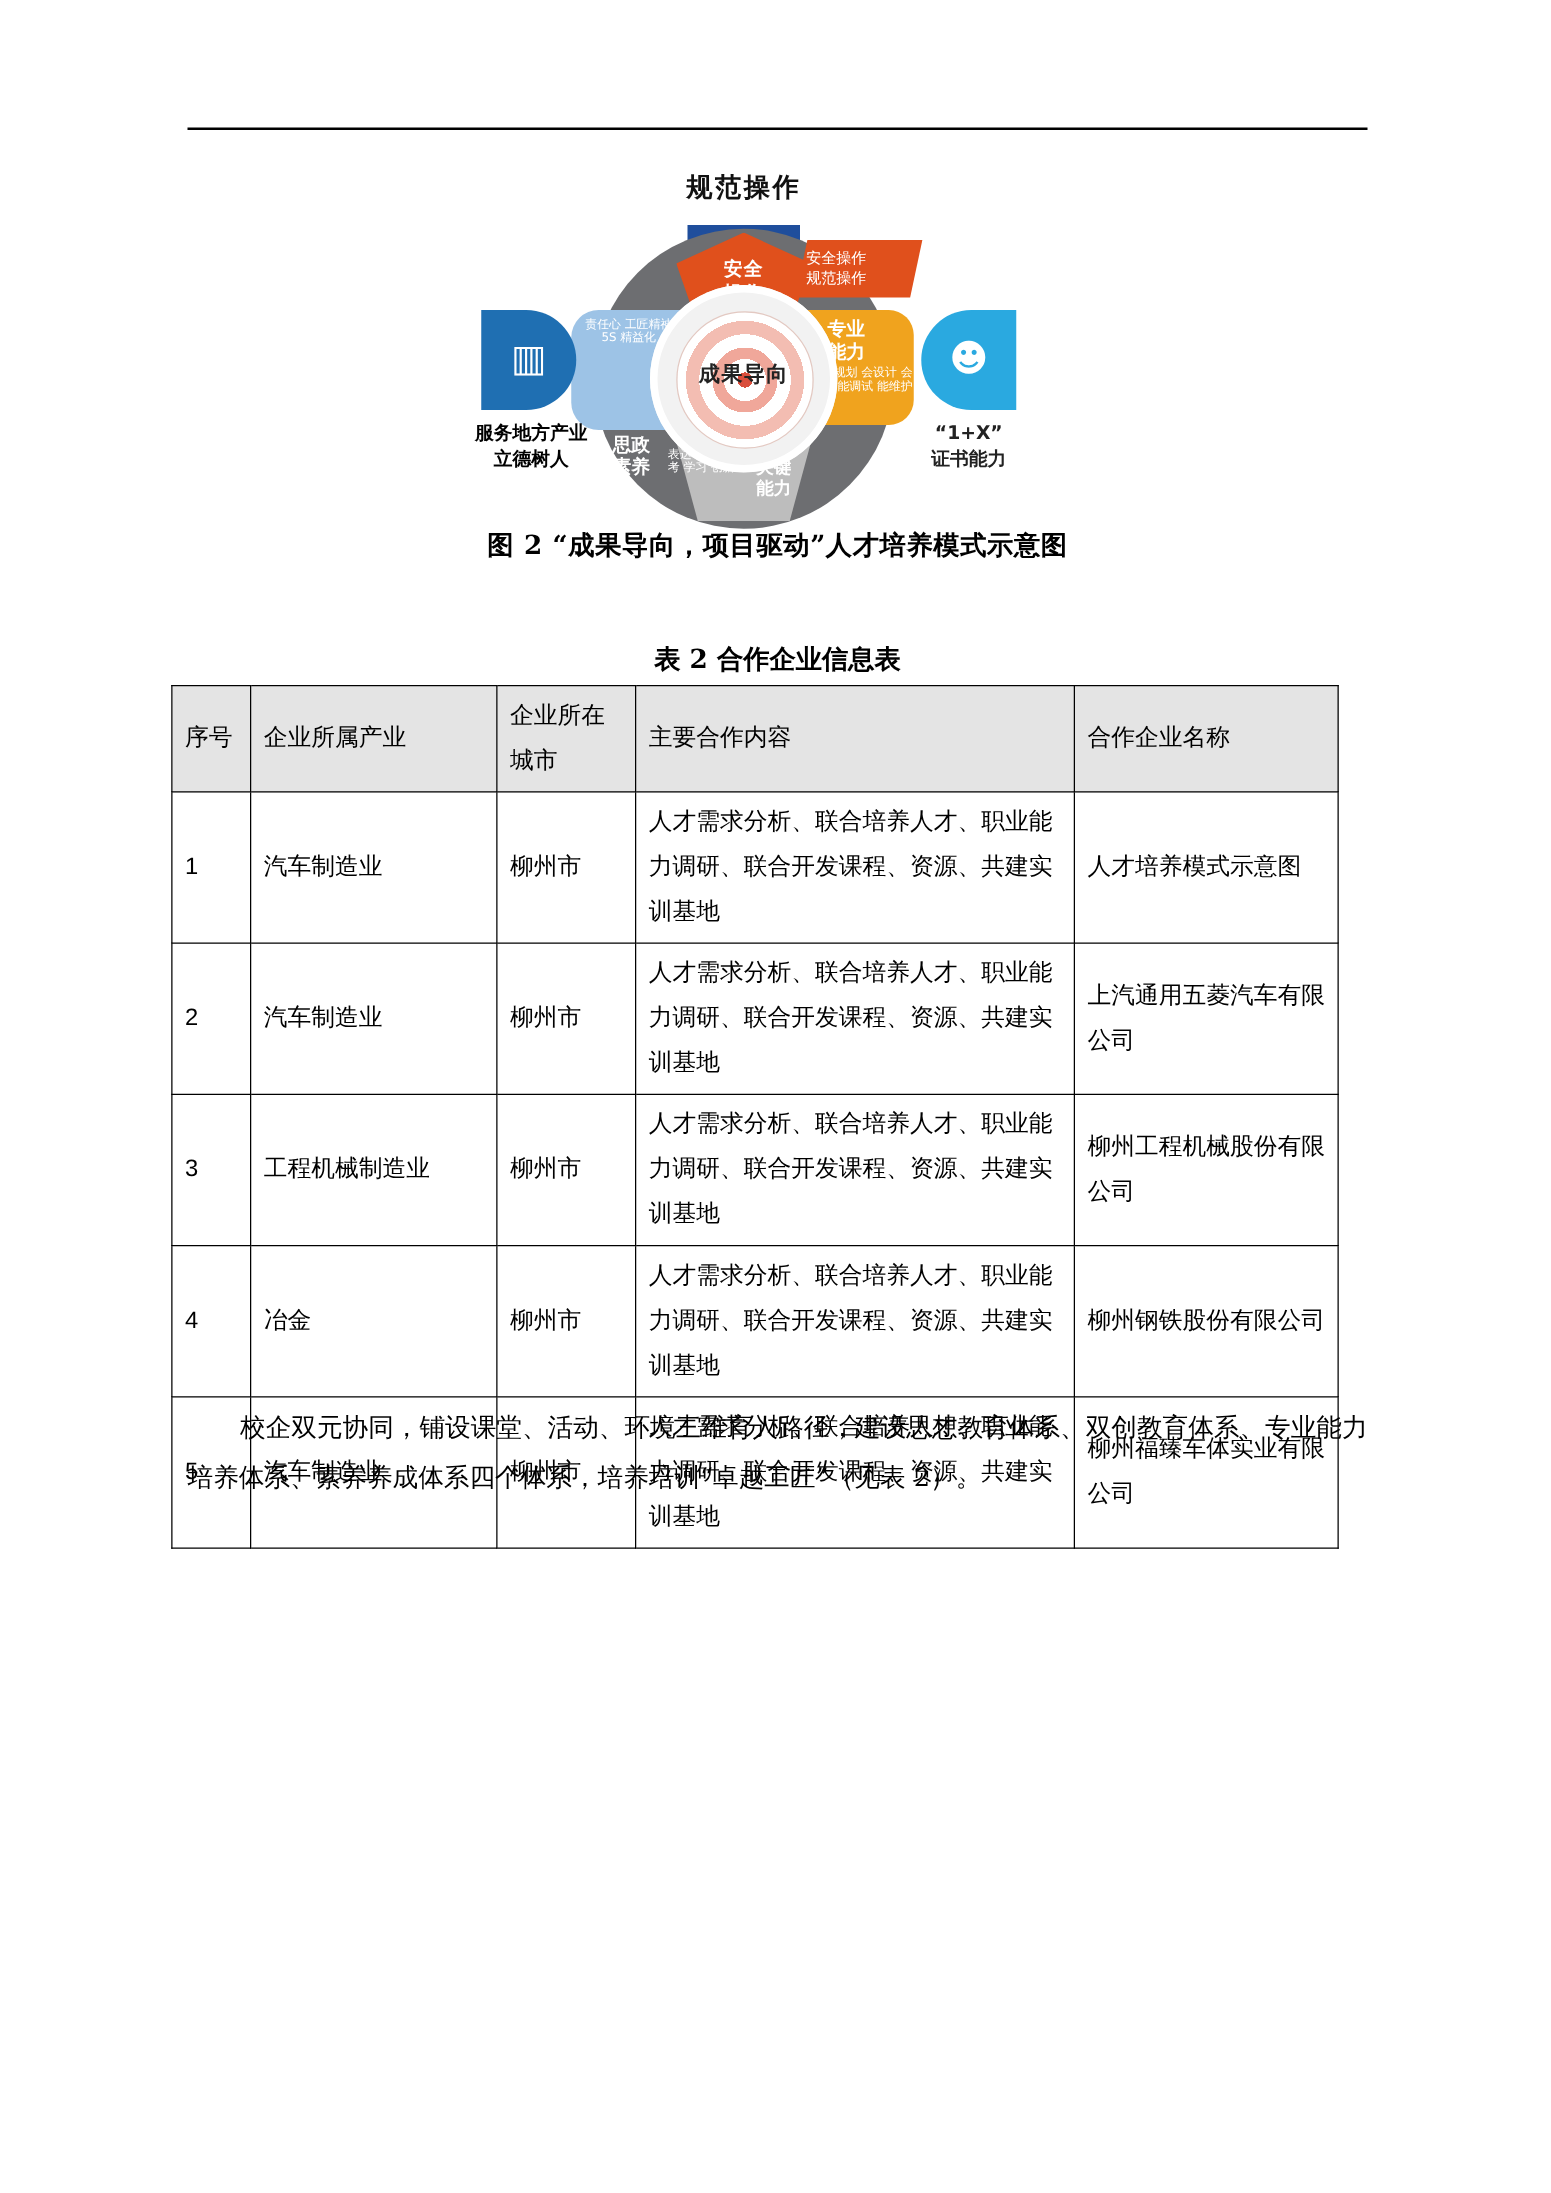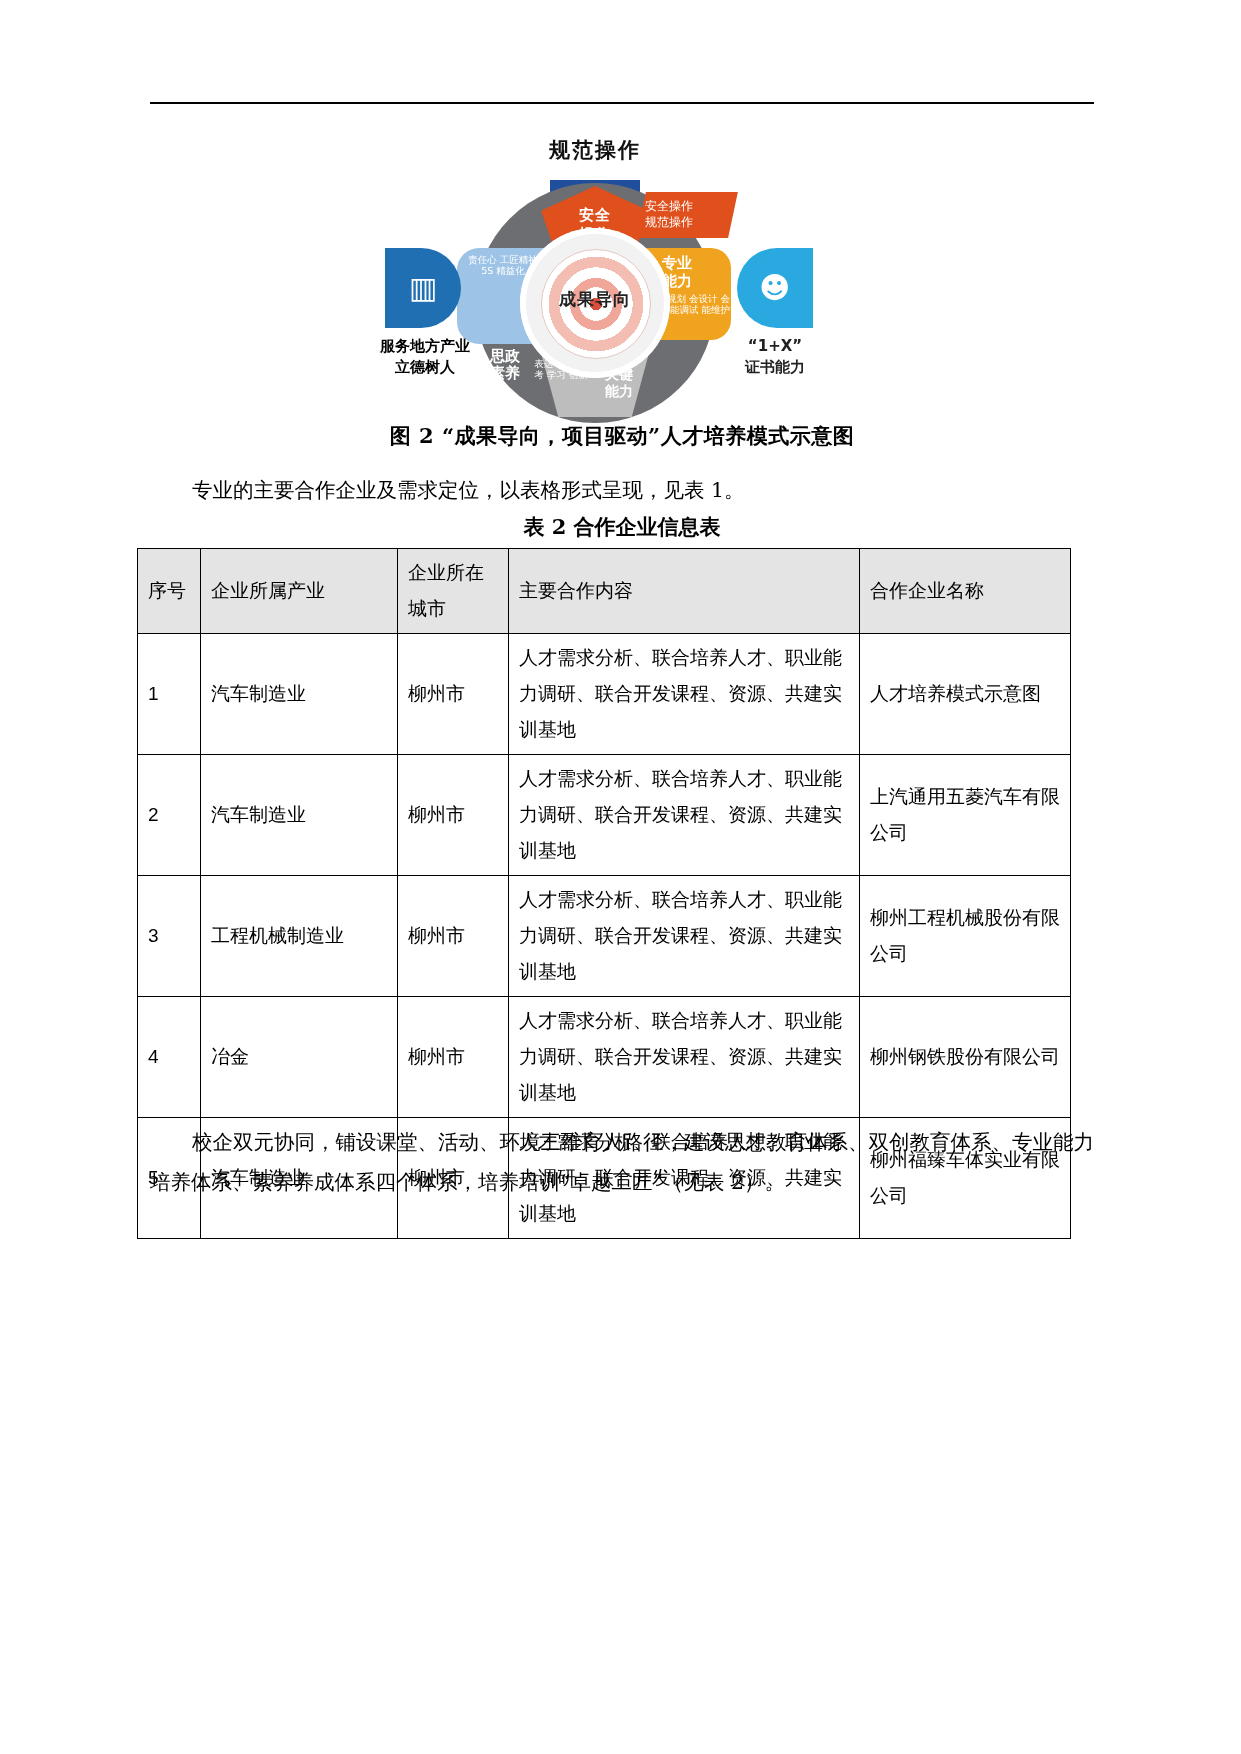--- a/index.html
+++ b/index.html
@@ -363,21 +363,20 @@
     </div>
     <div class="side-right-shape">
       <span class="glyph">☻</span>
     </div>
     <div class="side-left-label">服务地方产业<br>立德树人</div>
     <div class="side-right-label">“1+X”<br>证书能力</div>
   </div>
 
   <div class="figure-caption">图 2 “成果导向，项目驱动”人才培养模式示意图</div>
 
-  <div class="para para-1">专业的主要合作企业及需求定位，以表格形式呈现，见表 1。</div>
 
   <div class="table-caption">表 2 合作企业信息表</div>
 
   <table class="info">
     <thead>
       <tr>
         <td class="col-no hdr-no">序号</td>
         <td class="col-ind">企业所属产业</td>
         <td class="col-city">企业所在城市</td>
         <td class="col-content">主要合作内容</td>

